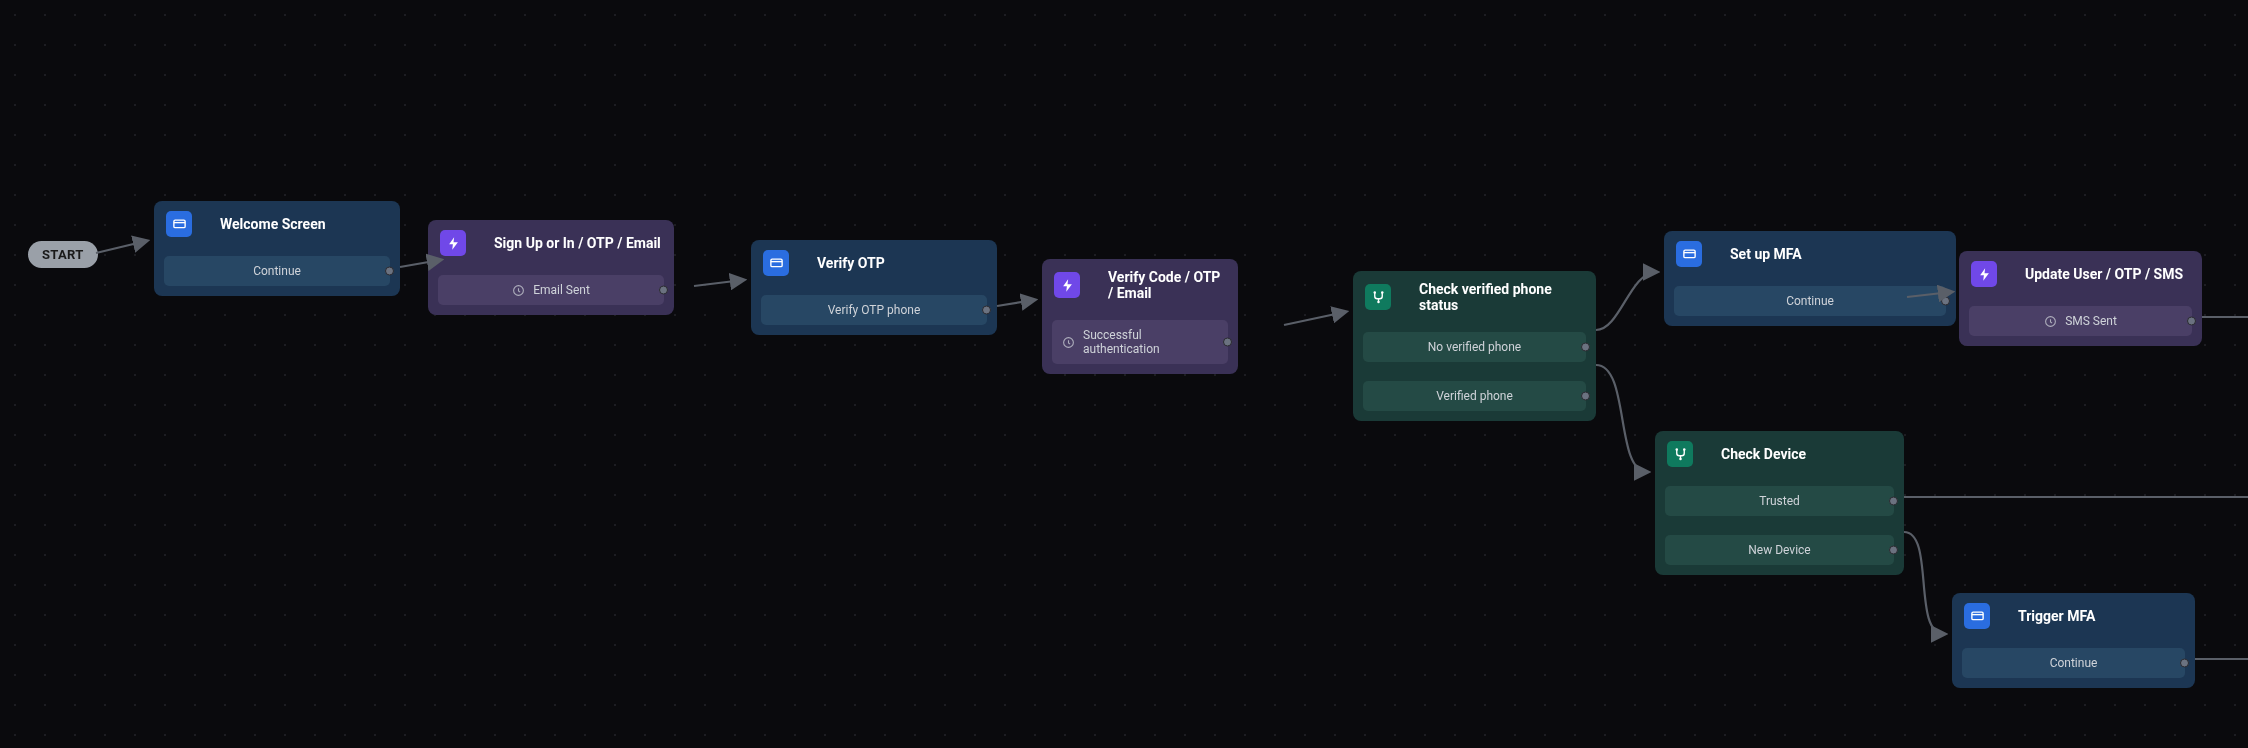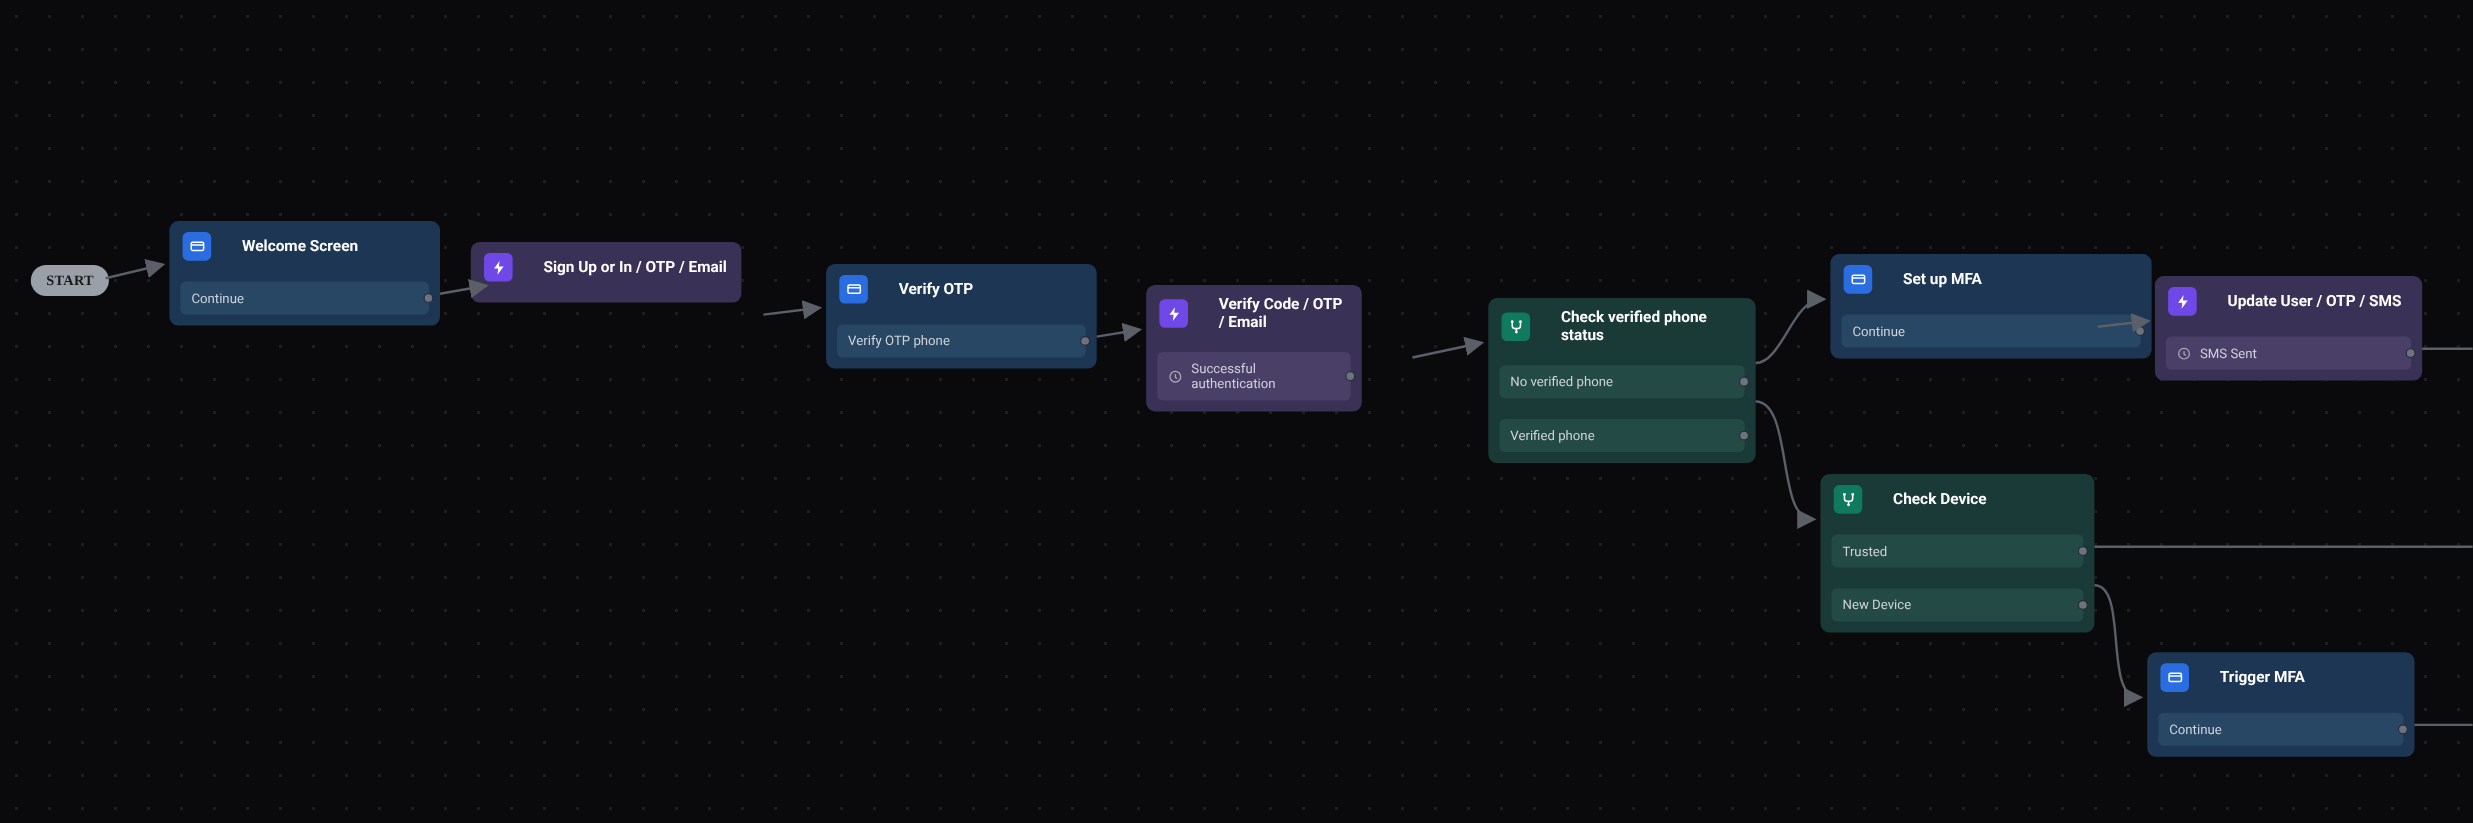--- a/index.html
+++ b/index.html
@@ -23,21 +23,20 @@
 
 .start-pill {
   position: absolute;
   background: #9aa0a8;
   color: #1a1a1a;
   font-weight: 700;
   font-size: 13px;
   padding: 6px 14px;
   border-radius: 14px;
   letter-spacing: 0.3px;
-  font-family: Liberation Serif, serif;
 }
 
 .node {
   position: absolute;
   border-radius: 8px;
   padding: 10px;
 }
 .node.blue { background: #1c3653; }
 .node.purple { background: #3a3156; }
 .node.teal { background: #1a3a37; }
@@ -71,20 +70,21 @@
 .output-row {
   border-radius: 5px;
   padding: 8px 10px;
   display: flex;
   align-items: center;
   gap: 8px;
   font-size: 12px;
   color: #cfd3d9;
   position: relative;
   margin-top: 19px;
+  justify-content: center;
 }
 .output-row:first-of-type { margin-top: 0; }
 .node.blue .output-row { background: #274764; }
 .node.purple .output-row { background: #4a3f66; }
 .node.teal .output-row { background: #244a45; }
 
 .output-dot {
   position: absolute;
   right: -4px;
   top: 50%;
@@ -131,20 +131,28 @@
 
   <div class="node purple" style="left:428px; top:220px; width:246px;">
     <div class="node-header">
       <div class="icon-box purple">
         <svg viewBox="0 0 24 24">
             <path d="M13 2 L5 13 L11 13 L10 22 L19 10 L12 10 Z" fill="#fff"></path>
           </svg>
       </div>
       <span class="node-title">Sign Up or In / OTP / Email</span>
     </div>
+    <div class="output-row">
+      <svg class="status-icon" viewBox="0 0 24 24">
+          <circle cx="12" cy="12" r="9" fill="none" stroke="#cfd3d9" stroke-width="2"></circle>
+          <path d="M12 8 L12 13 L15 15" fill="none" stroke="#cfd3d9" stroke-width="2"></path>
+        </svg>
+      <span>Email Sent</span>
+      <span class="output-dot"></span>
+    </div>
   </div>
 
   <div class="node blue" style="left:751px; top:240px; width:246px;">
     <div class="node-header">
       <div class="icon-box blue">
         <svg viewBox="0 0 24 24">
             <rect x="3" y="5" width="18" height="12" rx="2" fill="none" stroke="#fff" stroke-width="2.2"></rect>
             <line x1="3" y1="9" x2="21" y2="9" stroke="#fff" stroke-width="2.2"></line>
           </svg>
       </div>

